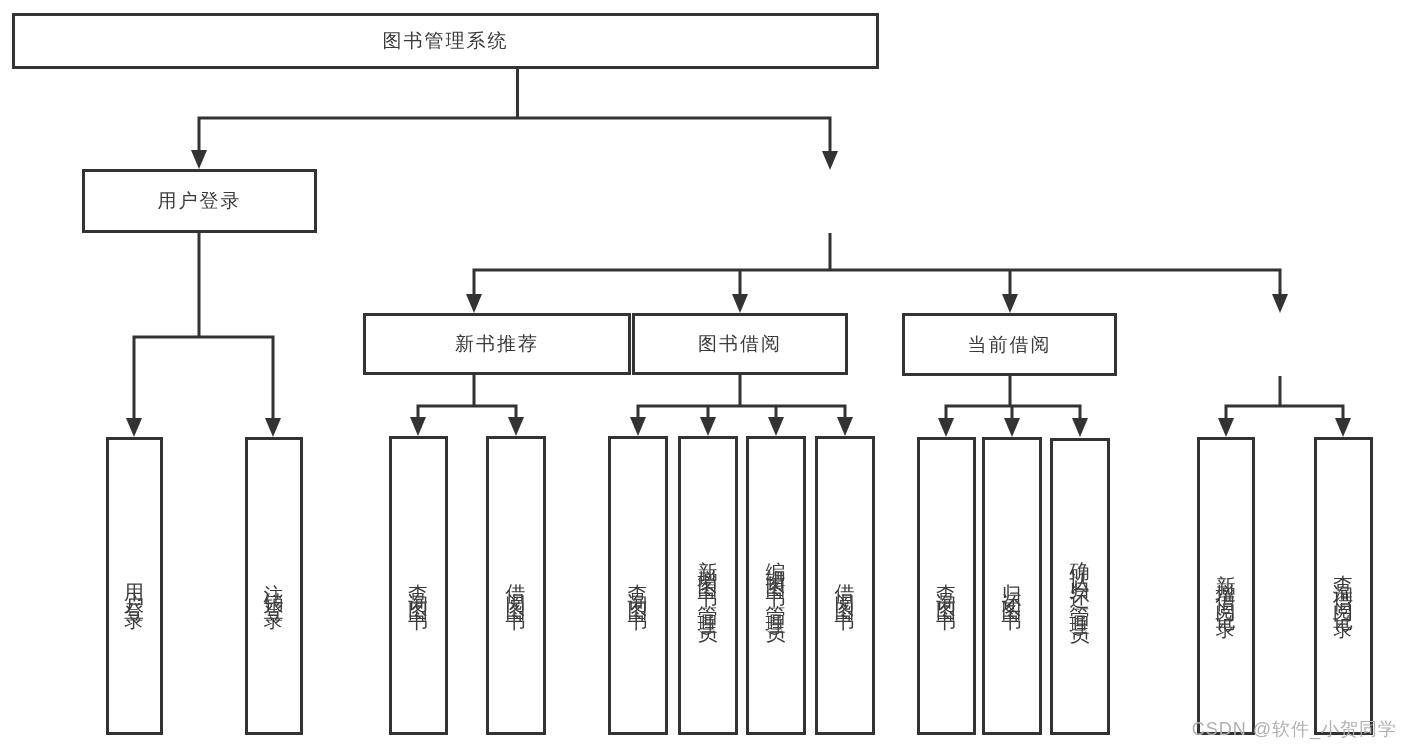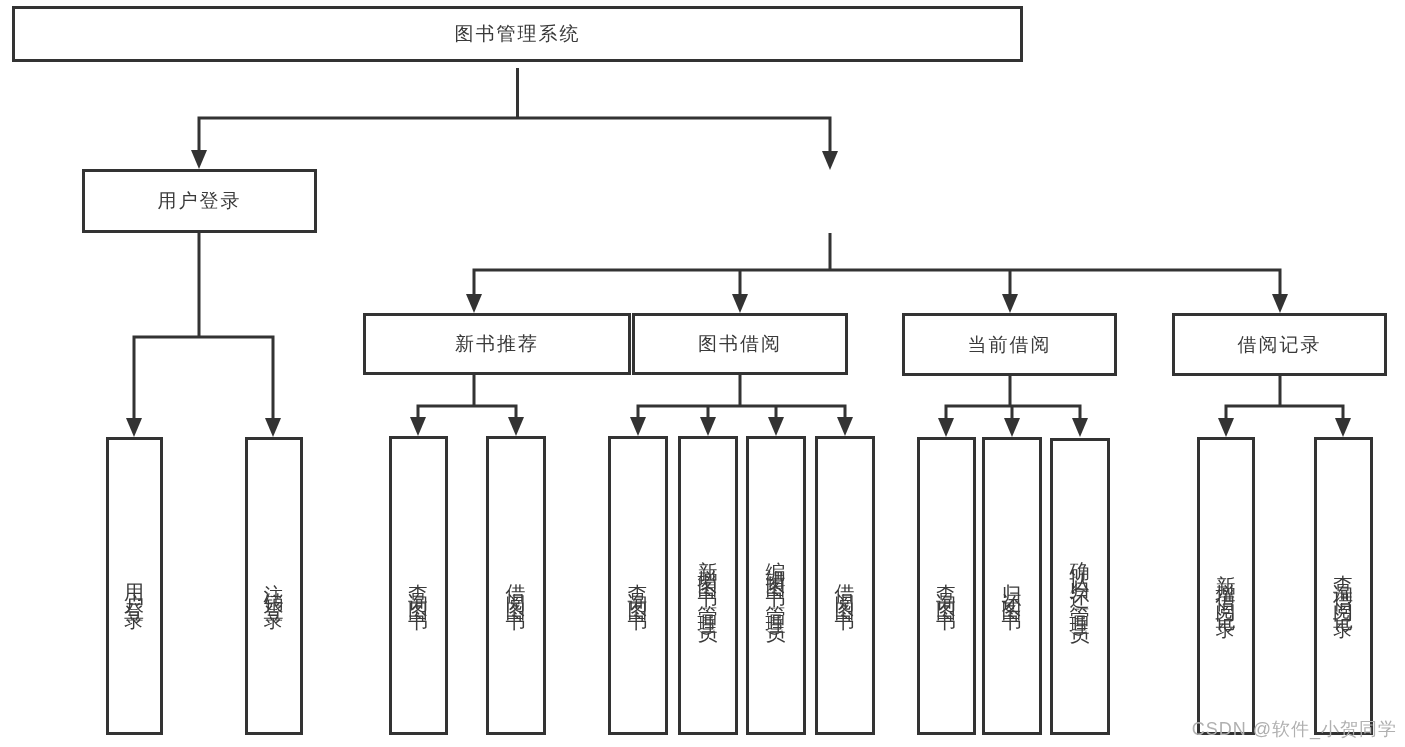--- a/index.html
+++ b/index.html
@@ -79,39 +79,36 @@
       <polygon points="768,417 784,417 776,436"></polygon>
       <polygon points="837,417 853,417 845,436"></polygon>
       <polygon points="938,418 954,418 946,437"></polygon>
       <polygon points="1004,418 1020,418 1012,437"></polygon>
       <polygon points="1072,418 1088,418 1080,437"></polygon>
       <polygon points="1218,418 1234,418 1226,437"></polygon>
       <polygon points="1335,418 1351,418 1343,437"></polygon>
     </g>
   </svg>
 
-  <div class="node" style="left:12px;top:6px;width:1011px;height:56px">
+  <div class="node" style="left:12px;top:13px;width:867px;height:56px">
     <span class="lbl">图书管理系统</span>
   </div>
 
   <div class="node" style="left:82px;top:169px;width:235px;height:64px">
     <span class="lbl">用户登录</span>
   </div>
 
   <div class="node" style="left:363px;top:313px;width:268px;height:62px">
     <span class="lbl">新书推荐</span>
   </div>
   <div class="node" style="left:902px;top:313px;width:215px;height:63px">
     <span class="lbl">当前借阅</span>
   </div>
   <div class="node" style="left:632px;top:313px;width:216px;height:62px">
     <span class="lbl">图书借阅</span>
-  </div>
-  <div class="node" style="left:1172px;top:313px;width:215px;height:63px">
-    <span class="lbl">借阅记录</span>
   </div>
 
   <div class="node v" style="left:106px;top:437px;width:57px;height:298px">
     <span class="lbl">用户登录</span>
   </div>
   <div class="node v" style="left:245px;top:437px;width:58px;height:298px">
     <span class="lbl">注销登录</span>
   </div>
 
   <div class="node v" style="left:389px;top:436px;width:59px;height:299px">

